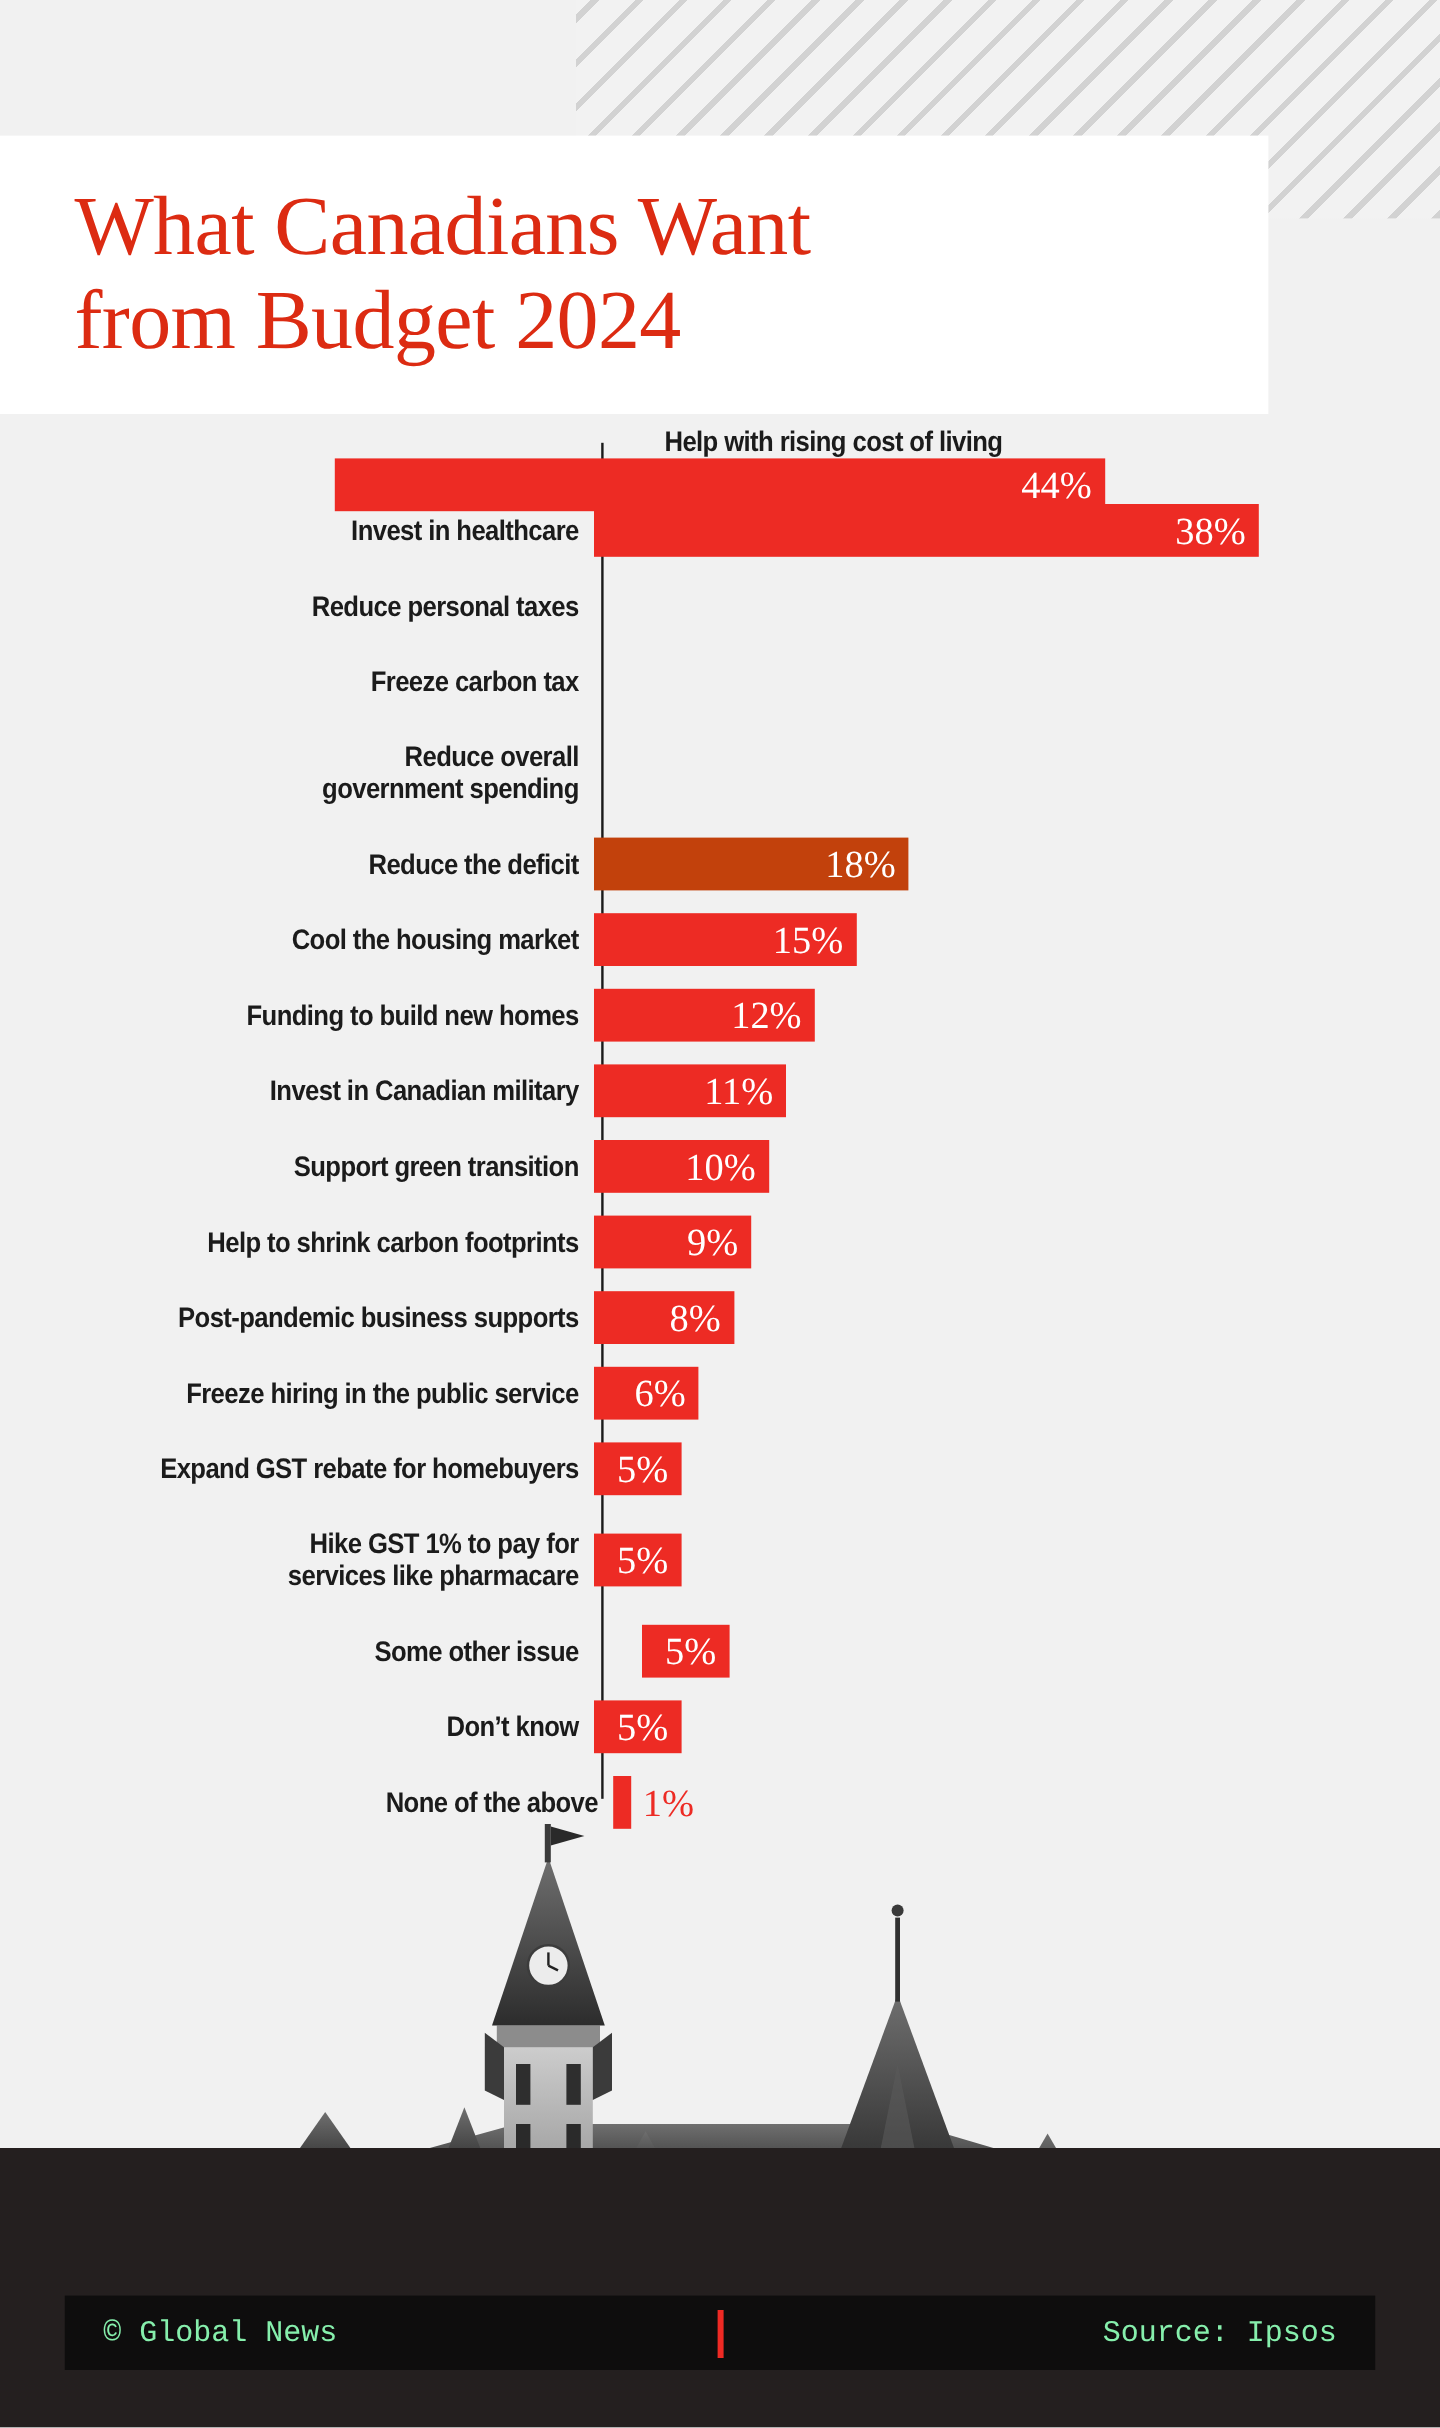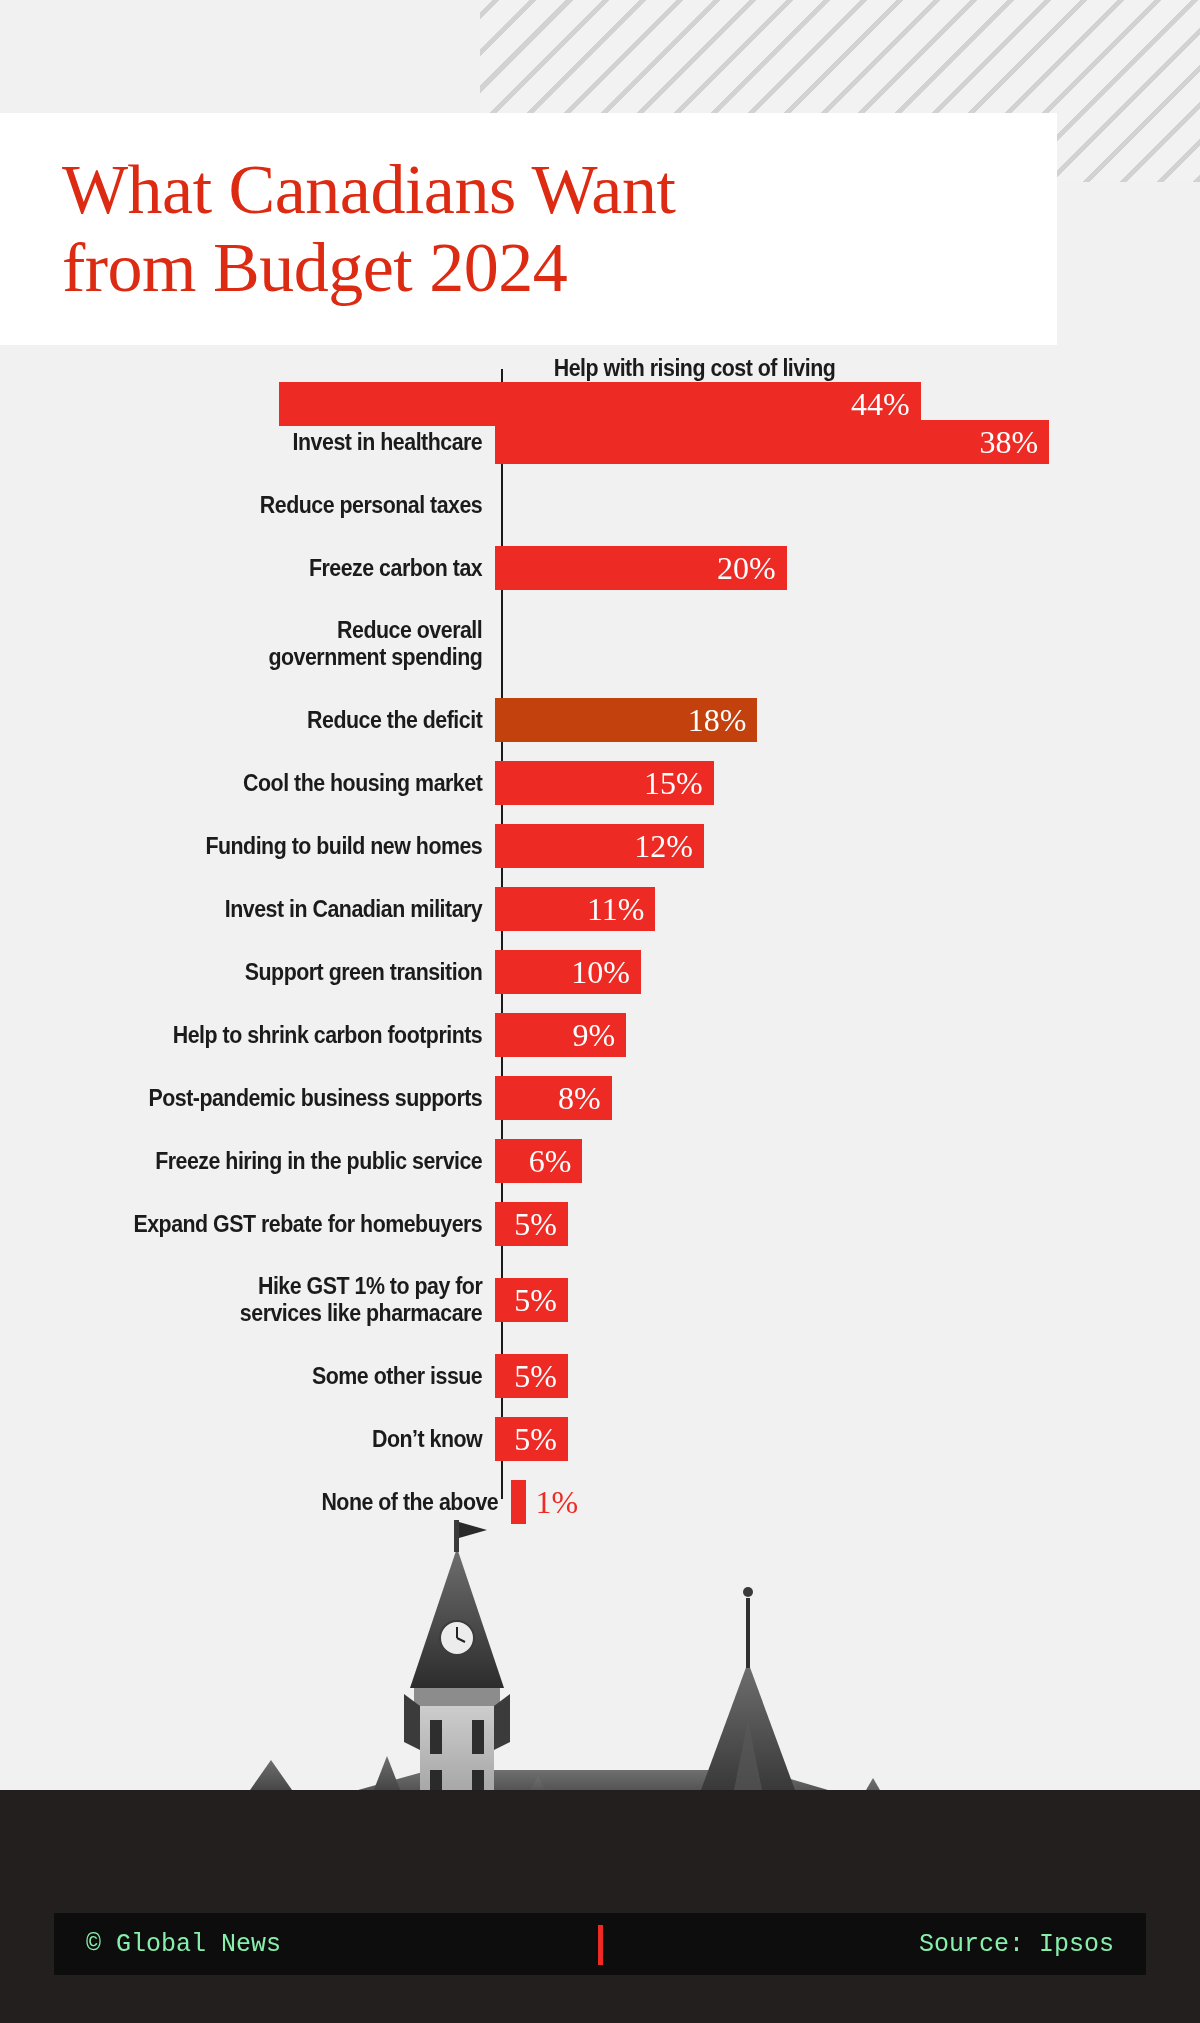--- a/index.html
+++ b/index.html
@@ -129,25 +129,20 @@
             <div class="bar" style="width: 554.04px; background: rgb(237, 43, 36);">
               <span class="bar-value">38%</span>
             </div>
           </div>
         </div>
         <div class="row" style="top: 126px; height: 48px;">
           <div class="row-label">Reduce personal taxes</div>
         </div>
         <div class="row" style="top: 189px; height: 48px;">
           <div class="row-label">Freeze carbon tax</div>
-          <div class="bar-wrap">
-            <div class="bar" style="width: 291.6px; background: rgb(237, 43, 36);">
-              <span class="bar-value">20%</span>
-            </div>
-          </div>
         </div>
         <div class="row" style="top: 252px; height: 74px; gap: 40px;">
           <div class="row-label">Reduce overall
 government spending</div>
         </div>
         <div class="row" style="top: 341px; height: 48px;">
           <div class="row-label">Reduce the deficit</div>
           <div class="bar-wrap">
             <div class="bar" style="width: 262.44px; background: #c2410c;">
               <span class="bar-value">18%</span>
@@ -158,21 +153,21 @@
           <div class="row-label">Cool the housing market</div>
           <div class="bar-wrap">
             <div class="bar" style="width: 218.7px; background: rgb(237, 43, 36);">
               <span class="bar-value">15%</span>
             </div>
           </div>
         </div>
         <div class="row" style="top: 467px; height: 48px;">
           <div class="row-label">Funding to build new homes</div>
           <div class="bar-wrap">
-            <div class="bar" style="width: 209px; background: rgb(237, 43, 36);">
+            <div class="bar" style="width: 184px; background: rgb(237, 43, 36);">
               <span class="bar-value">12%</span>
             </div>
           </div>
         </div>
         <div class="row" style="top: 530px; height: 48px;">
           <div class="row-label">Invest in Canadian military</div>
           <div class="bar-wrap">
             <div class="bar" style="width: 160.38px; background: rgb(237, 43, 36);">
               <span class="bar-value">11%</span>
             </div>
@@ -220,21 +215,21 @@
         </div>
         <div class="row" style="top: 908px; height: 74px;">
           <div class="row-label">Hike GST 1% to pay for
 services like pharmacare</div>
           <div class="bar-wrap">
             <div class="bar" style="width: 72.9px; background: rgb(237, 43, 36);">
               <span class="bar-value">5%</span>
             </div>
           </div>
         </div>
-        <div class="row" style="top: 997px; height: 48px;">
+        <div class="row" style="top: 997px; height: 48px; gap: 40px;">
           <div class="row-label">Some other issue</div>
           <div class="bar-wrap">
             <div class="bar" style="width: 72.9px; background: rgb(237, 43, 36);">
               <span class="bar-value">5%</span>
             </div>
           </div>
         </div>
         <div class="row" style="top: 1060px; height: 48px;">
           <div class="row-label">Don’t know</div>
           <div class="bar-wrap">

